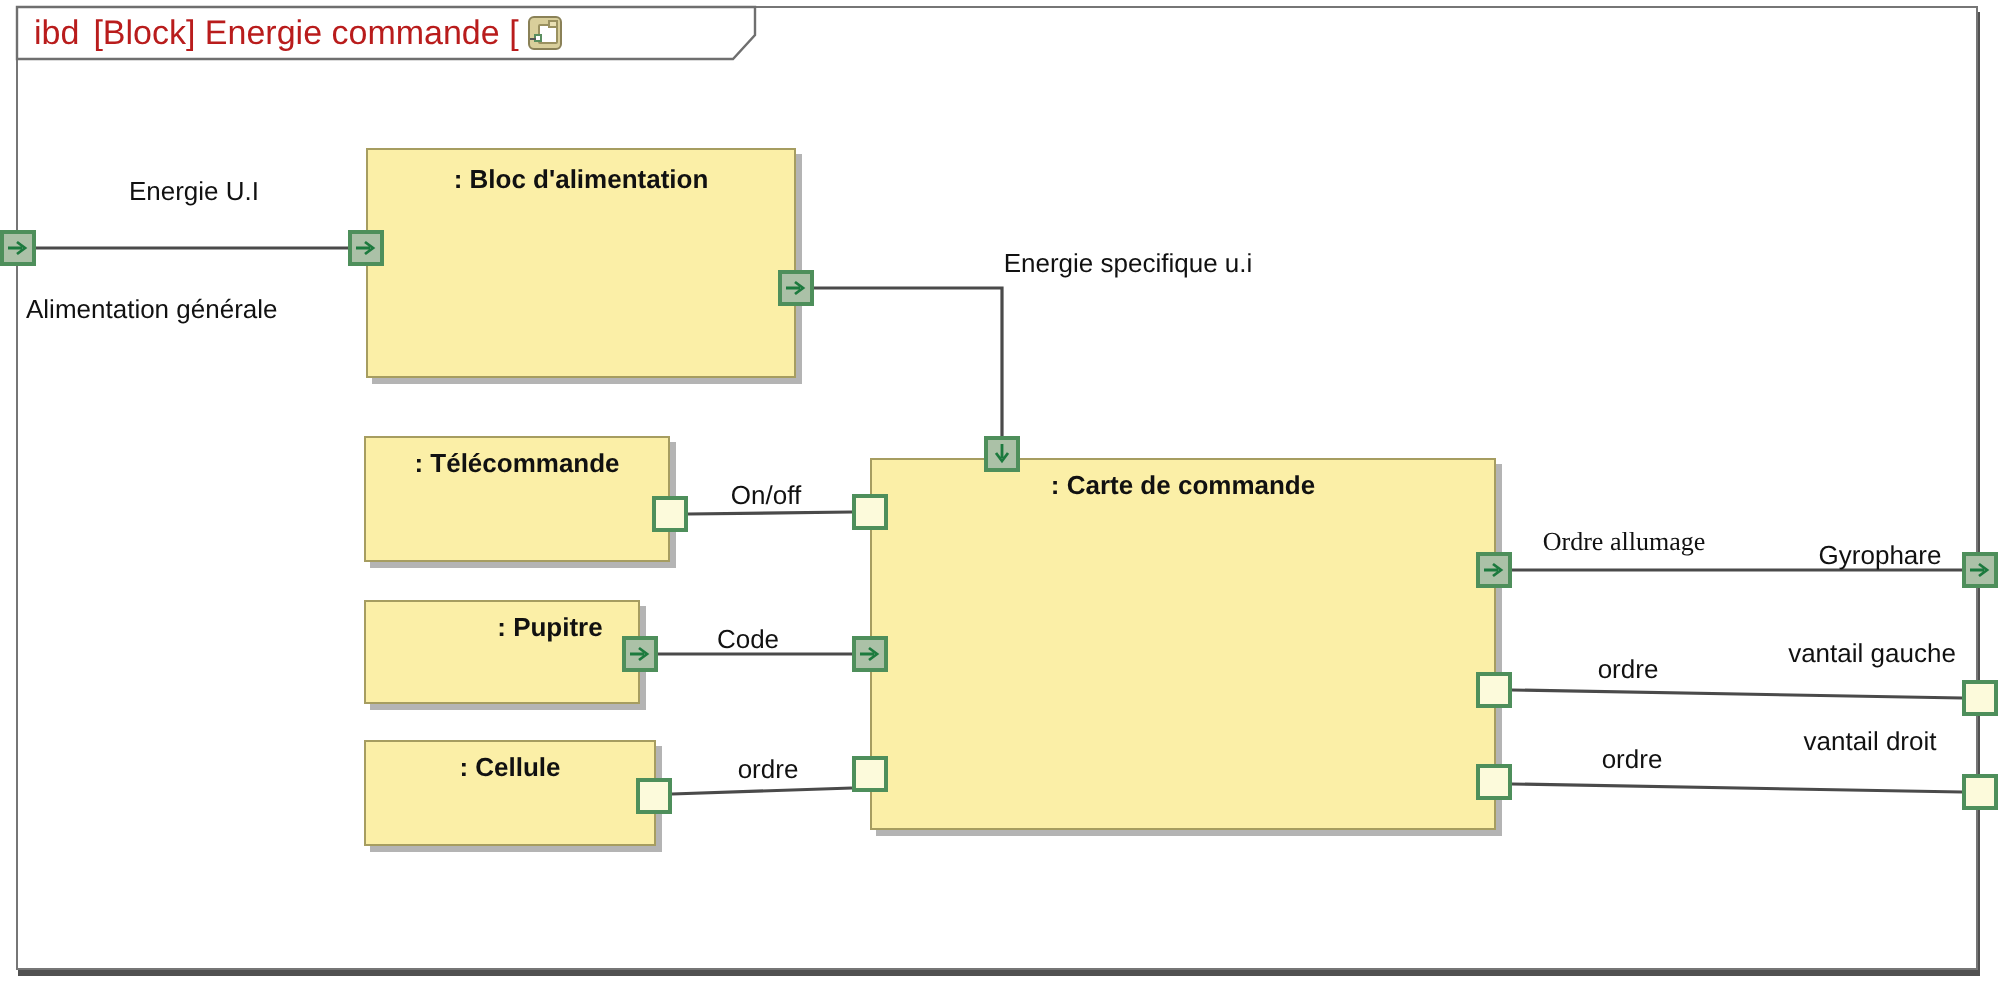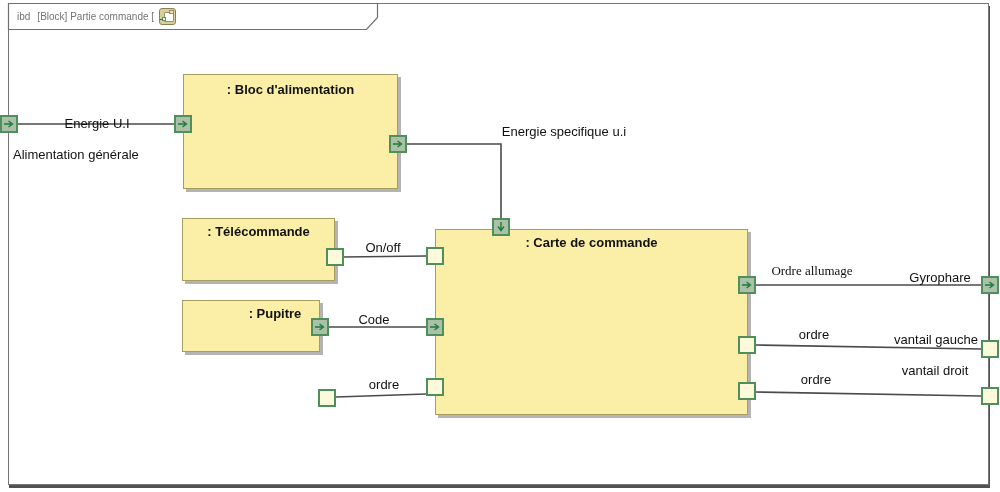--- a/index.html
+++ b/index.html
@@ -8,21 +8,21 @@
   #stage { position:relative; width:1000px; height:492px; }
 
   
   .frame { position:absolute; left:8px; top:3px; width:981px; height:482px;
            border:1px solid #767676; box-shadow:1px 3px 0 #515151; background:#ffffff; }
 
   
   svg.layer { position:absolute; left:0; top:0; width:1000px; height:492px; z-index:2; }
 
   .tab-text { position:absolute; left:17px; top:8px; height:17px; z-index:6;
-              display:flex; align-items:center; font-size:10px; color:#737373; white-space:pre; }
+              display:flex; align-items:center; font-size:17px; color:#b91c1c; white-space:pre; }
   .tab-text .kw { margin-right:7px; }
   .tab-text .t2 { margin-right:5px; }
 
   
   .ibd-icon { width:17px; height:17px; background:#d9cf9b; border:1px solid #8a8157;
               border-radius:3px; position:relative; margin-right:5px; flex:0 0 auto; }
   .ibd-icon .inner { position:absolute; left:4px; top:3px; width:10px; height:10px;
               background:#ffffff; border:1px solid #9a9160; border-radius:1px; }
   .ibd-icon .mini { position:absolute; right:1px; top:1px; width:5px; height:4px;
               background:#e9e0b4; border:1px solid #9a9160; }
@@ -64,38 +64,41 @@
       <polyline points="329,327 426,327"></polyline>
       <polyline points="336,397 426,394"></polyline>
       <polyline points="756,285 981,285"></polyline>
       <polyline points="756,345 981,349"></polyline>
       <polyline points="756,392 981,396"></polyline>
     </g>
   </svg>
 
   <div class="tab-text">
     <span class="kw">ibd</span>
-    <span class="t2">[Block] Partie commande [</span>
+    <span class="t2">[Block] Energie commande [</span>
     <span class="ibd-icon">
       <span class="inner"></span><span class="mini"></span><span class="mport"></span><span class="mline"></span>
     </span>
   </div>
 
   <div class="block" style="left:183px; top:74px; width:215px; height:115px;">
     <span class="title" style="margin-top:7px;">: Bloc d'alimentation</span>
   </div>
 
   <div class="block" style="left:182px; top:218px; width:153px; height:63px;">
     <span class="title">: Télécommande</span>
   </div>
 
   <div class="block" style="left:182px; top:300px; width:138px; height:52px;padding-left:48px;">
     <span class="title">: Pupitre</span>
   </div>
 
+  <div class="block" style="left:182px; top:370px; width:146px; height:53px;">
+    <span class="title">: Cellule</span>
+  </div>
 
   <div class="block" style="left:435px; top:229px; width:313px; height:186px;">
     <span class="title" style="">: Carte de commande</span>
   </div>
 
   <div class="port green" style="left:0px; top:115px;">
     <svg width="12" height="12">
         <path d="M1 6 H8 M5.5 3 L9.5 6 L5.5 9" stroke="#1c7a3e" stroke-width="1.4" fill="none"></path>
       </svg>
   </div>
@@ -137,26 +140,26 @@
 
   <div class="port cream" style="left:326px; top:248px;"></div>
   <div class="port cream" style="left:426px; top:247px;"></div>
   <div class="port cream" style="left:318px; top:389px;"></div>
   <div class="port cream" style="left:426px; top:378px;"></div>
   <div class="port cream" style="left:738px; top:336px;"></div>
   <div class="port cream" style="left:981px; top:340px;"></div>
   <div class="port cream" style="left:738px; top:382px;"></div>
   <div class="port cream" style="left:981px; top:387px;"></div>
 
-  <div class="lbl" style="left:97px; top:116px;text-align:center;">Energie U.I</div>
+  <div class="lbl" style="left:97px; top:88px;text-align:center;">Energie U.I</div>
   <div class="lbl left-align" style="left:13px; top:147px;">Alimentation générale</div>
   <div class="lbl" style="left:564px; top:124px;">Energie specifique u.i</div>
   <div class="lbl" style="left:383px; top:240px;">On/off</div>
   <div class="lbl" style="left:374px; top:312px;">Code</div>
   <div class="lbl" style="left:384px; top:377px;">ordre</div>
   <div class="lbl" style="left:812px; top:263px;font-family:Liberation Serif, serif;">Ordre allumage</div>
   <div class="lbl" style="left:940px; top:270px;">Gyrophare</div>
   <div class="lbl" style="left:814px; top:327px;">ordre</div>
-  <div class="lbl" style="left:936px; top:332px;">vantail gauche</div>
+  <div class="lbl" style="left:936px; top:319px;">vantail gauche</div>
   <div class="lbl" style="left:816px; top:372px;">ordre</div>
   <div class="lbl" style="left:935px; top:363px;">vantail droit</div>
 
 </div>
 
 </body></html>

